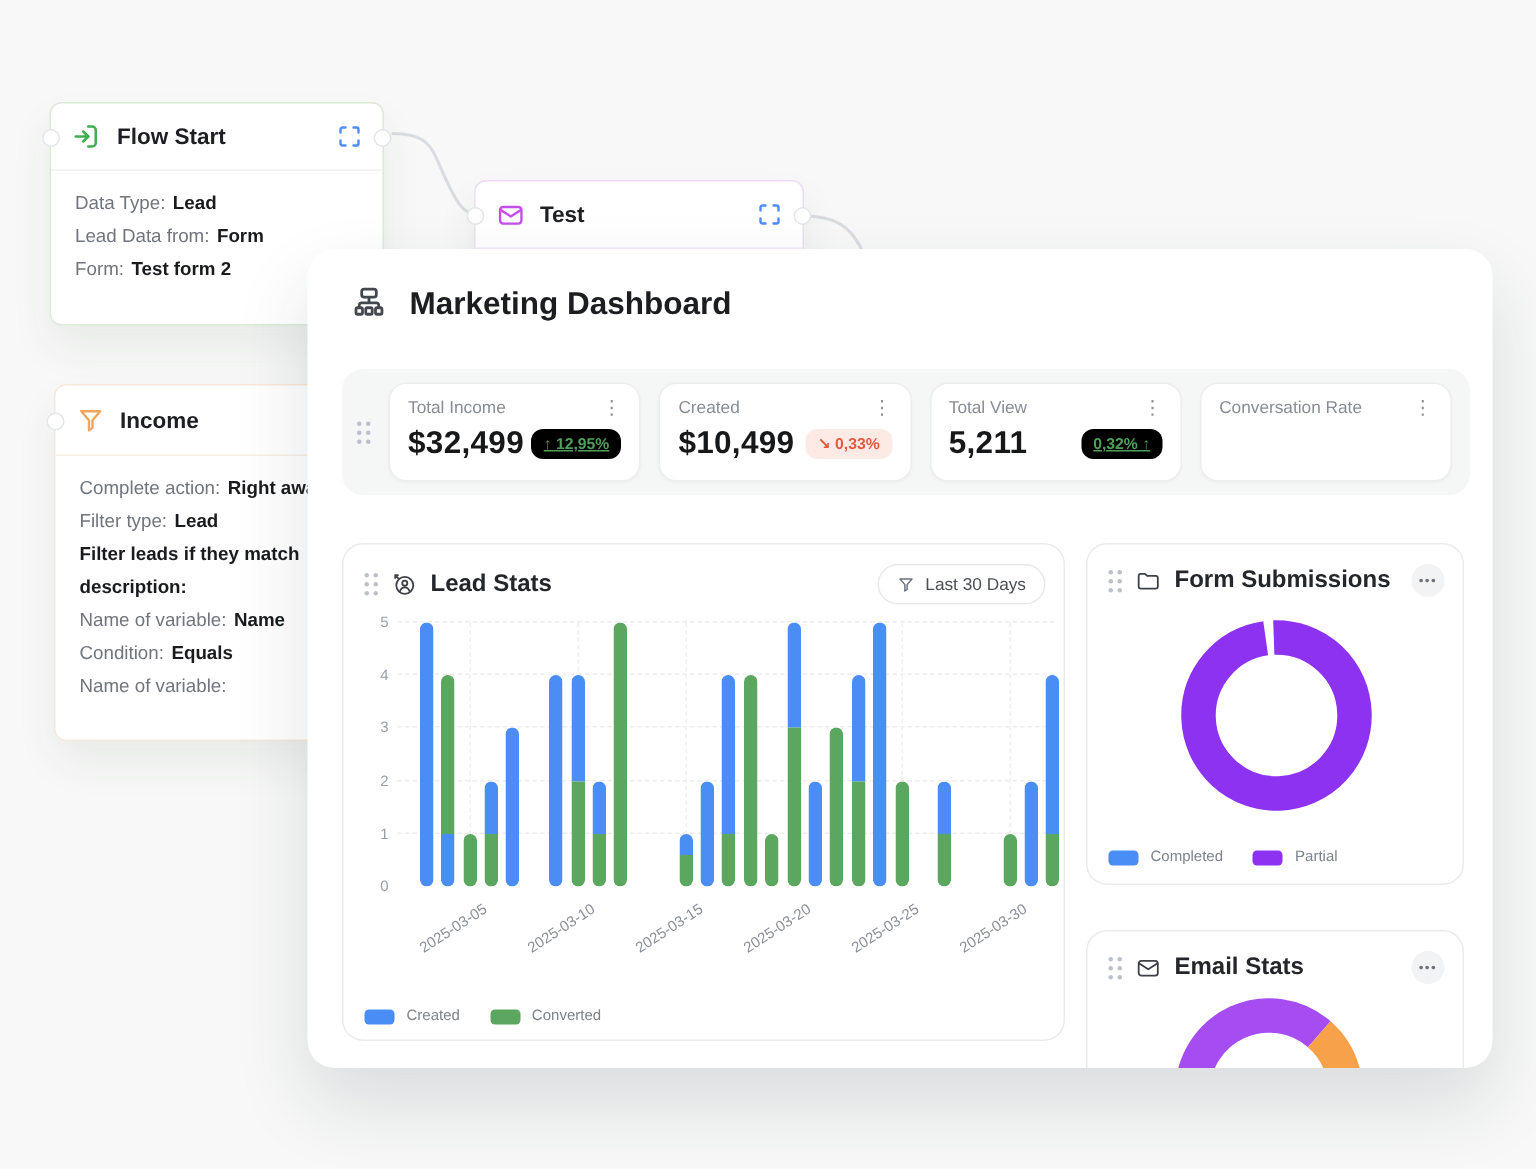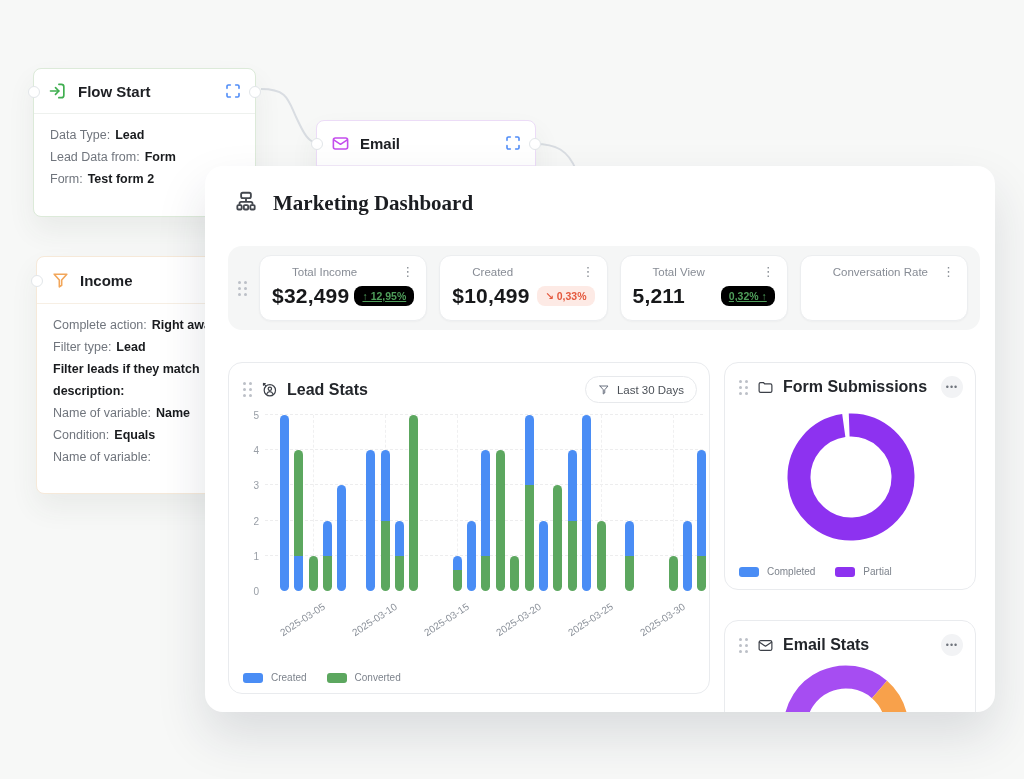--- a/index.html
+++ b/index.html
@@ -27,32 +27,32 @@
   #email-node .node-header{border-bottom:1px solid #f3eaf9;}
   #filter-node{left:36px;top:256px;width:230px;height:236px;border:1px solid #f6e9d9;}
   #filter-node .node-header{height:46px;border-bottom:1px solid #f7efe4;}
   #filter-node .node-dot{top:18px;}
   .pencil{position:absolute;right:12px;bottom:2px;}
 
   
   #dashboard{position:absolute;z-index:3;left:205px;top:166px;width:790px;height:546px;
         background:#fff;border-radius:18px;overflow:hidden;
         box-shadow:0 24px 50px rgba(30,40,60,.13);}
-  #dash-header{display:flex;align-items:center;gap:14px;padding:24px 28px 10px;font-family:Liberation Serif, serif;}
+  #dash-header{display:flex;align-items:center;gap:14px;padding:24px 28px 10px;}
   #dash-title{font-size:21px;font-weight:700;color:#1b1d21;}
 
   
   #stats-row{position:absolute;left:23px;top:80px;width:752px;height:84px;
         background:#f5f6f6;border-radius:14px;display:flex;align-items:center;
         padding:0 12px 0 10px;box-sizing:border-box;gap:12px;}
   .drag-handle{display:grid;grid-template-columns:3px 3px;gap:3px;flex:none;}
   .drag-handle i{width:3px;height:3px;border-radius:50%;background:#bcc0c7;}
   .stat-card{flex:1;background:#fff;border:1px solid #eceef0;border-radius:12px;height:66px;
         box-sizing:border-box;padding:10px 12px;box-shadow:0 1px 2px rgba(0,0,0,.03);}
-  .sc-top{display:flex;align-items:flex-start;justify-content:space-between;margin-left:20px;}
+  .sc-top{display:flex;align-items:flex-start;justify-content:space-between;}
   .sc-label{font-size:11.5px;color:#878c95;}
   .kebab{color:#8b9097;font-size:13px;line-height:12px;cursor:pointer;}
   .sc-bottom{display:flex;align-items:center;justify-content:space-between;margin-top:6px;}
   .sc-value{font-size:21px;font-weight:700;color:#17181a;letter-spacing:.2px;}
   .badge{font-size:10.5px;font-weight:600;padding:4px 8px;border-radius:8px;white-space:nowrap;}
   .badge.up{background:#000000;color:#4f9f5b;text-decoration:underline;}
   .badge.down{background:#fdeae5;color:#e4593e;}
 
   
   .panel{position:absolute;background:#fff;border:1px solid #e9ebee;border-radius:14px;box-sizing:border-box;}
@@ -134,21 +134,21 @@
   <div class="node" id="email-node">
     <span class="node-dot left"></span>
     <span class="node-dot right"></span>
     <div class="node-header">
       <span class="icon">
         <svg width="19" height="19" viewBox="0 0 24 24" fill="none" stroke="#c44ded" stroke-width="2" stroke-linecap="round" stroke-linejoin="round">
           <rect x="3" y="5" width="18" height="14" rx="2.5"></rect>
             <path d="M3.5 7.5L12 13l8.5-5.5"></path>
         </svg>
       </span>
-      <span class="node-title">Email</span>
+      <span class="node-title">Test</span>
       <span class="icon">
         <svg width="16" height="16" viewBox="0 0 24 24" fill="none" stroke="#4f8cf7" stroke-width="2.4" stroke-linecap="round">
           <path d="M3 8V5a2 2 0 0 1 2-2h3"></path>
             <path d="M16 3h3a2 2 0 0 1 2 2v3"></path>
             <path d="M21 16v3a2 2 0 0 1-2 2h-3"></path>
             <path d="M8 21H5a2 2 0 0 1-2-2v-3"></path>
         </svg>
       </span>
     </div>
   </div>

